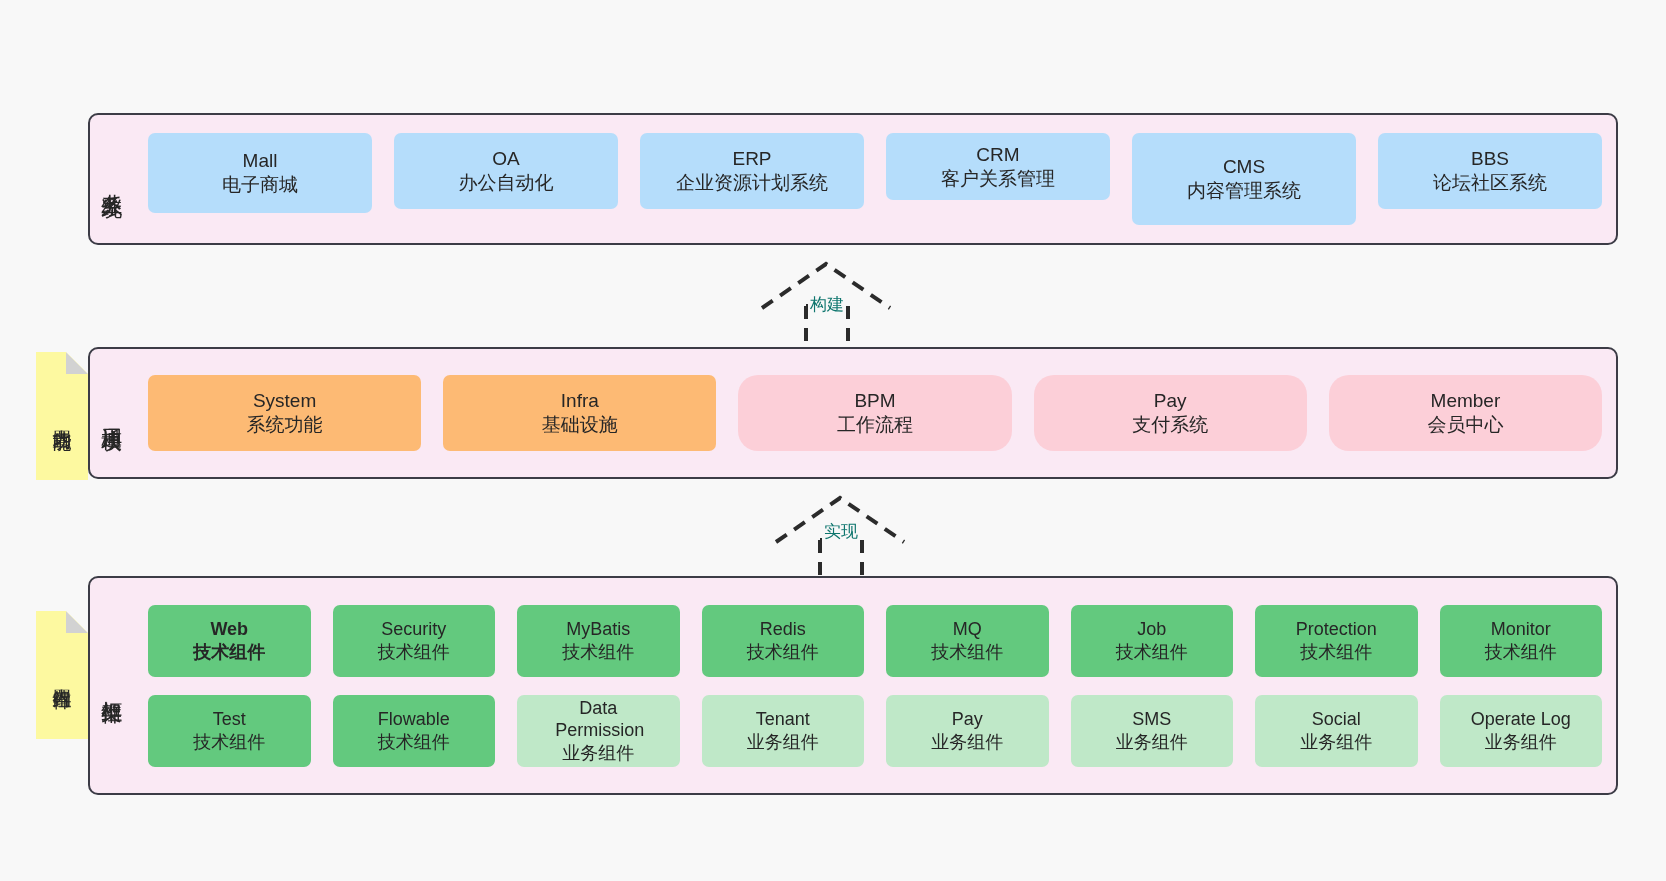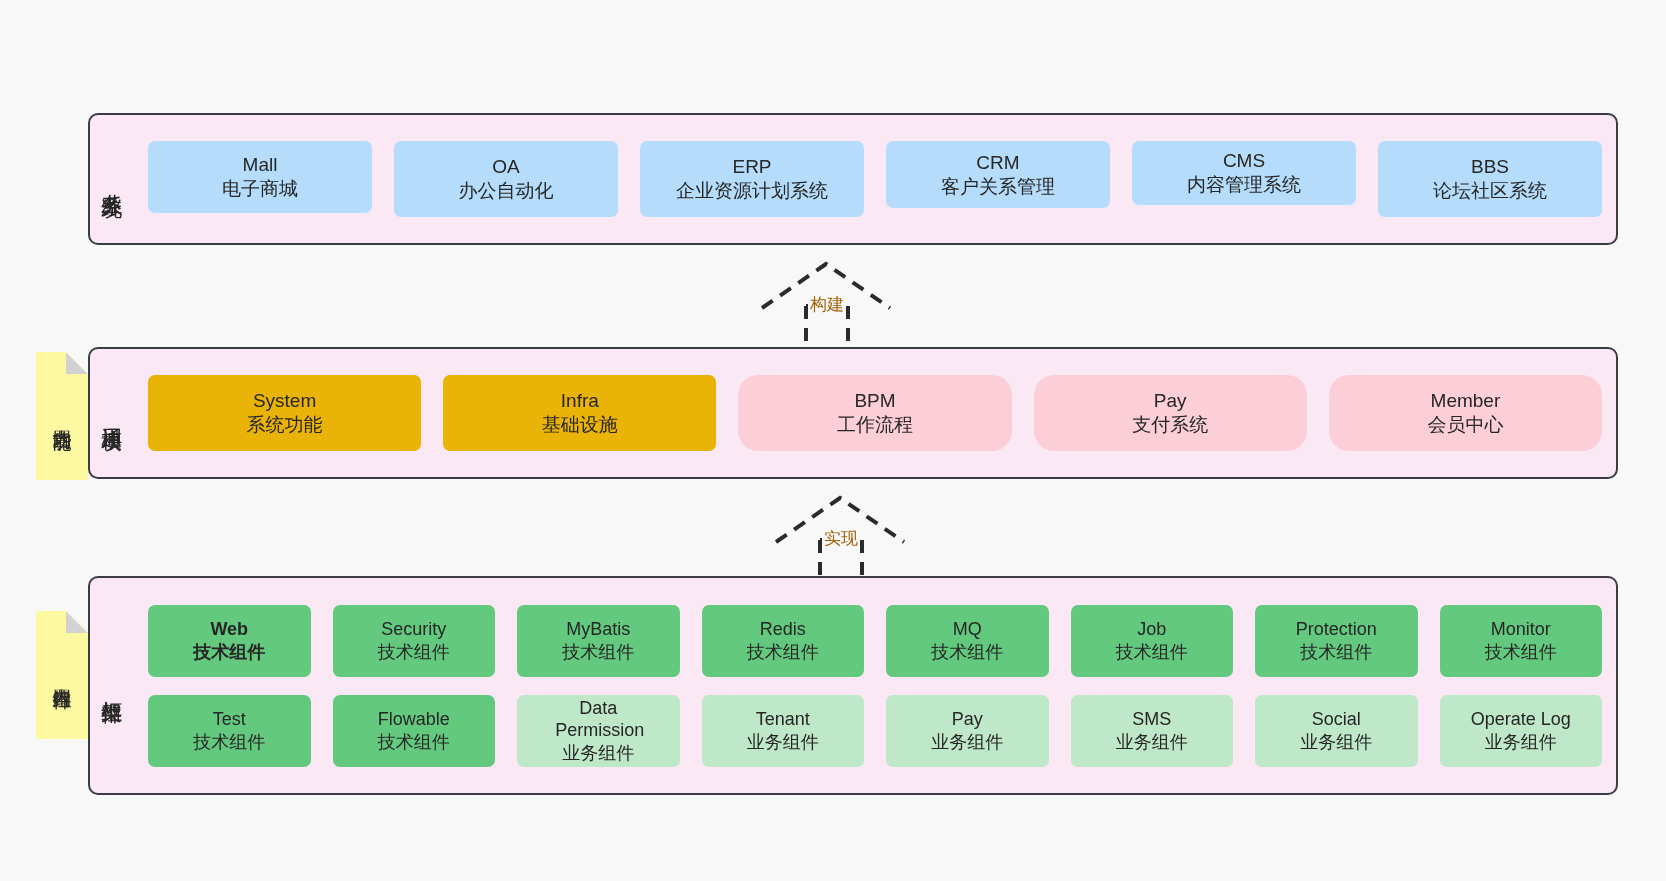--- a/index.html
+++ b/index.html
@@ -66,21 +66,21 @@
     line-height:1.26;
     color:#262626;
     padding:6px 4px;
     user-select:none;
   }
   .cell .l1{display:block;}
   .cell .l2{display:block;}
   .cell.small{font-size:18px;}
 
   .blue{background:#b5ddfb;}
-  .red{background:#eab308;}
+  .red{background:#fdba74;}
   .pink{background:#fccfd8;border-radius:20px;}
   .green{background:#63c островок;}
   .green{background:#63c97e;}
   .greenlight{background:#bfe8c8;}
 
   
   .note{
     position:absolute;
     box-sizing:border-box;
     background:#fdf9a0;
@@ -104,53 +104,53 @@
     background:#d2d2d2;
     clip-path:polygon(0 0, 100% 100%, 0 100%);
   }
 
   
   .connector{position:absolute;}
   .connector svg{display:block;overflow:visible;}
   .connector-label{
     position:absolute;
     font-size:17px;
-    color:#a16207;
+    color:#0f766e;
     white-space:nowrap;
     background:#f8f8f8;
     padding:0 2px;
     user-select:none;
   }
 </style>
 </head>
 <body>
 
 <div class="canvas">
 
   <div class="layer" style="left:88px;top:113px;width:1530px;height:132px;">
     <div class="layer-title">业务系统</div>
     <div class="layer-body">
       <div class="row cols6">
-        <div class="cell blue" style="height:72px;justify-content:center;">
+        <div class="cell blue" style="height:80px;justify-content:center;">
           <span class="l1">Mall</span>
           <span class="l2">电子商城</span>
         </div>
         <div class="cell blue" style="height:76px;">
           <span class="l1">OA</span>
           <span class="l2">办公自动化</span>
         </div>
         <div class="cell blue" style="height:76px;">
           <span class="l1">ERP</span>
           <span class="l2">企业资源计划系统</span>
         </div>
         <div class="cell blue" style="height:67px;">
           <span class="l1">CRM</span>
           <span class="l2">客户关系管理</span>
         </div>
-        <div class="cell blue" style="height:64px;">
+        <div class="cell blue" style="height:92px;">
           <span class="l1">CMS</span>
           <span class="l2">内容管理系统</span>
         </div>
         <div class="cell blue" style="height:76px;">
           <span class="l1">BBS</span>
           <span class="l2">论坛社区系统</span>
         </div>
       </div>
     </div>
   </div>
@@ -200,21 +200,21 @@
     </div>
   </div>
 
   <div class="connector" style="left:766px;top:492px;width:160px;height:92px;">
     <svg width="160" height="92" viewBox="0 0 160 92">
       <path d="M 10 50 L 74 6 L 138 50" fill="none" stroke="#2b2b2b" stroke-width="4" stroke-dasharray="13 9" stroke-linecap="butt"></path>
       <path d="M 54 48 L 54 92" fill="none" stroke="#2b2b2b" stroke-width="4" stroke-dasharray="13 9"></path>
       <path d="M 96 48 L 96 92" fill="none" stroke="#2b2b2b" stroke-width="4" stroke-dasharray="13 9"></path>
       <path d="M 54 48 L 96 48" fill="none" stroke="#2b2b2b" stroke-width="4" stroke-dasharray="13 9"></path>
     </svg>
-    <div class="connector-label" style="left:56px;top:35px;">实现</div>
+    <div class="connector-label" style="left:56px;top:28px;">实现</div>
   </div>
 
   <div class="note" style="left:36px;top:611px;width:52px;height:128px;">
     <span>内置组件</span>
     <span class="note-fold"></span>
   </div>
 
   <div class="layer" style="left:88px;top:576px;width:1530px;height:219px;">
     <div class="layer-title">框架组件</div>
     <div class="layer-body">

